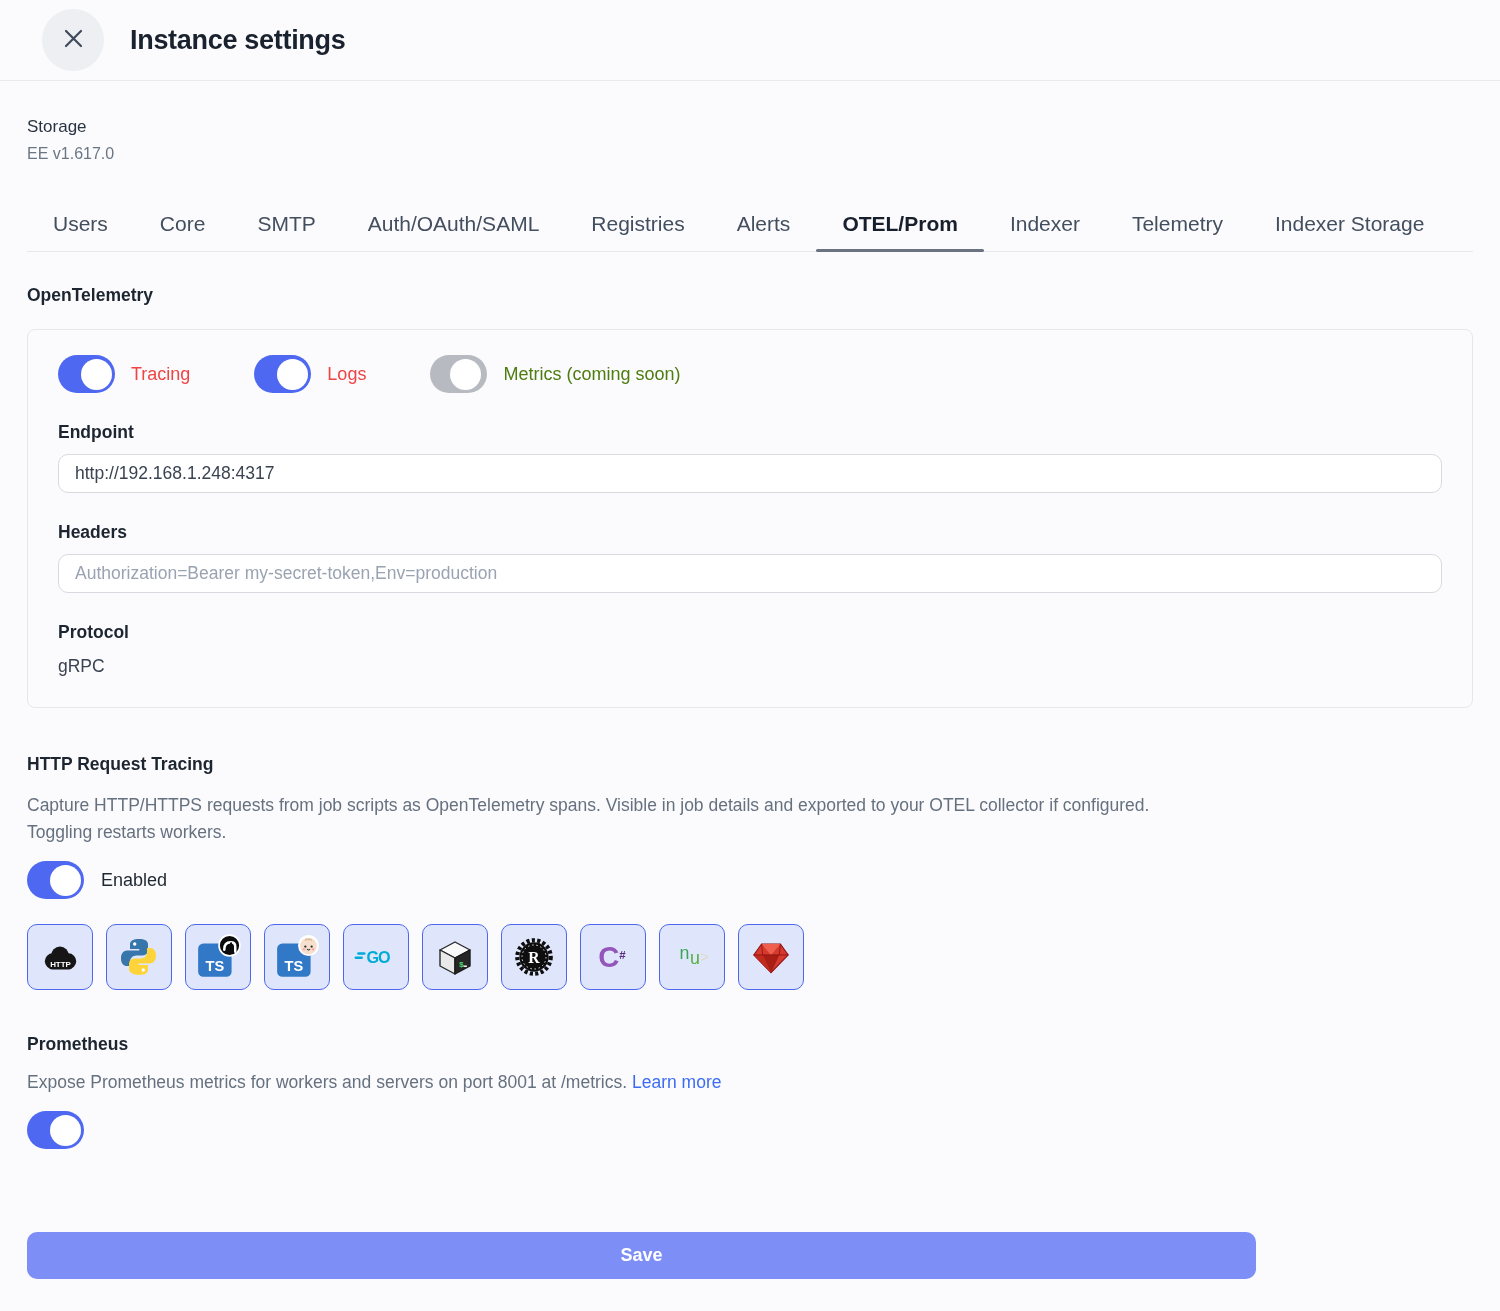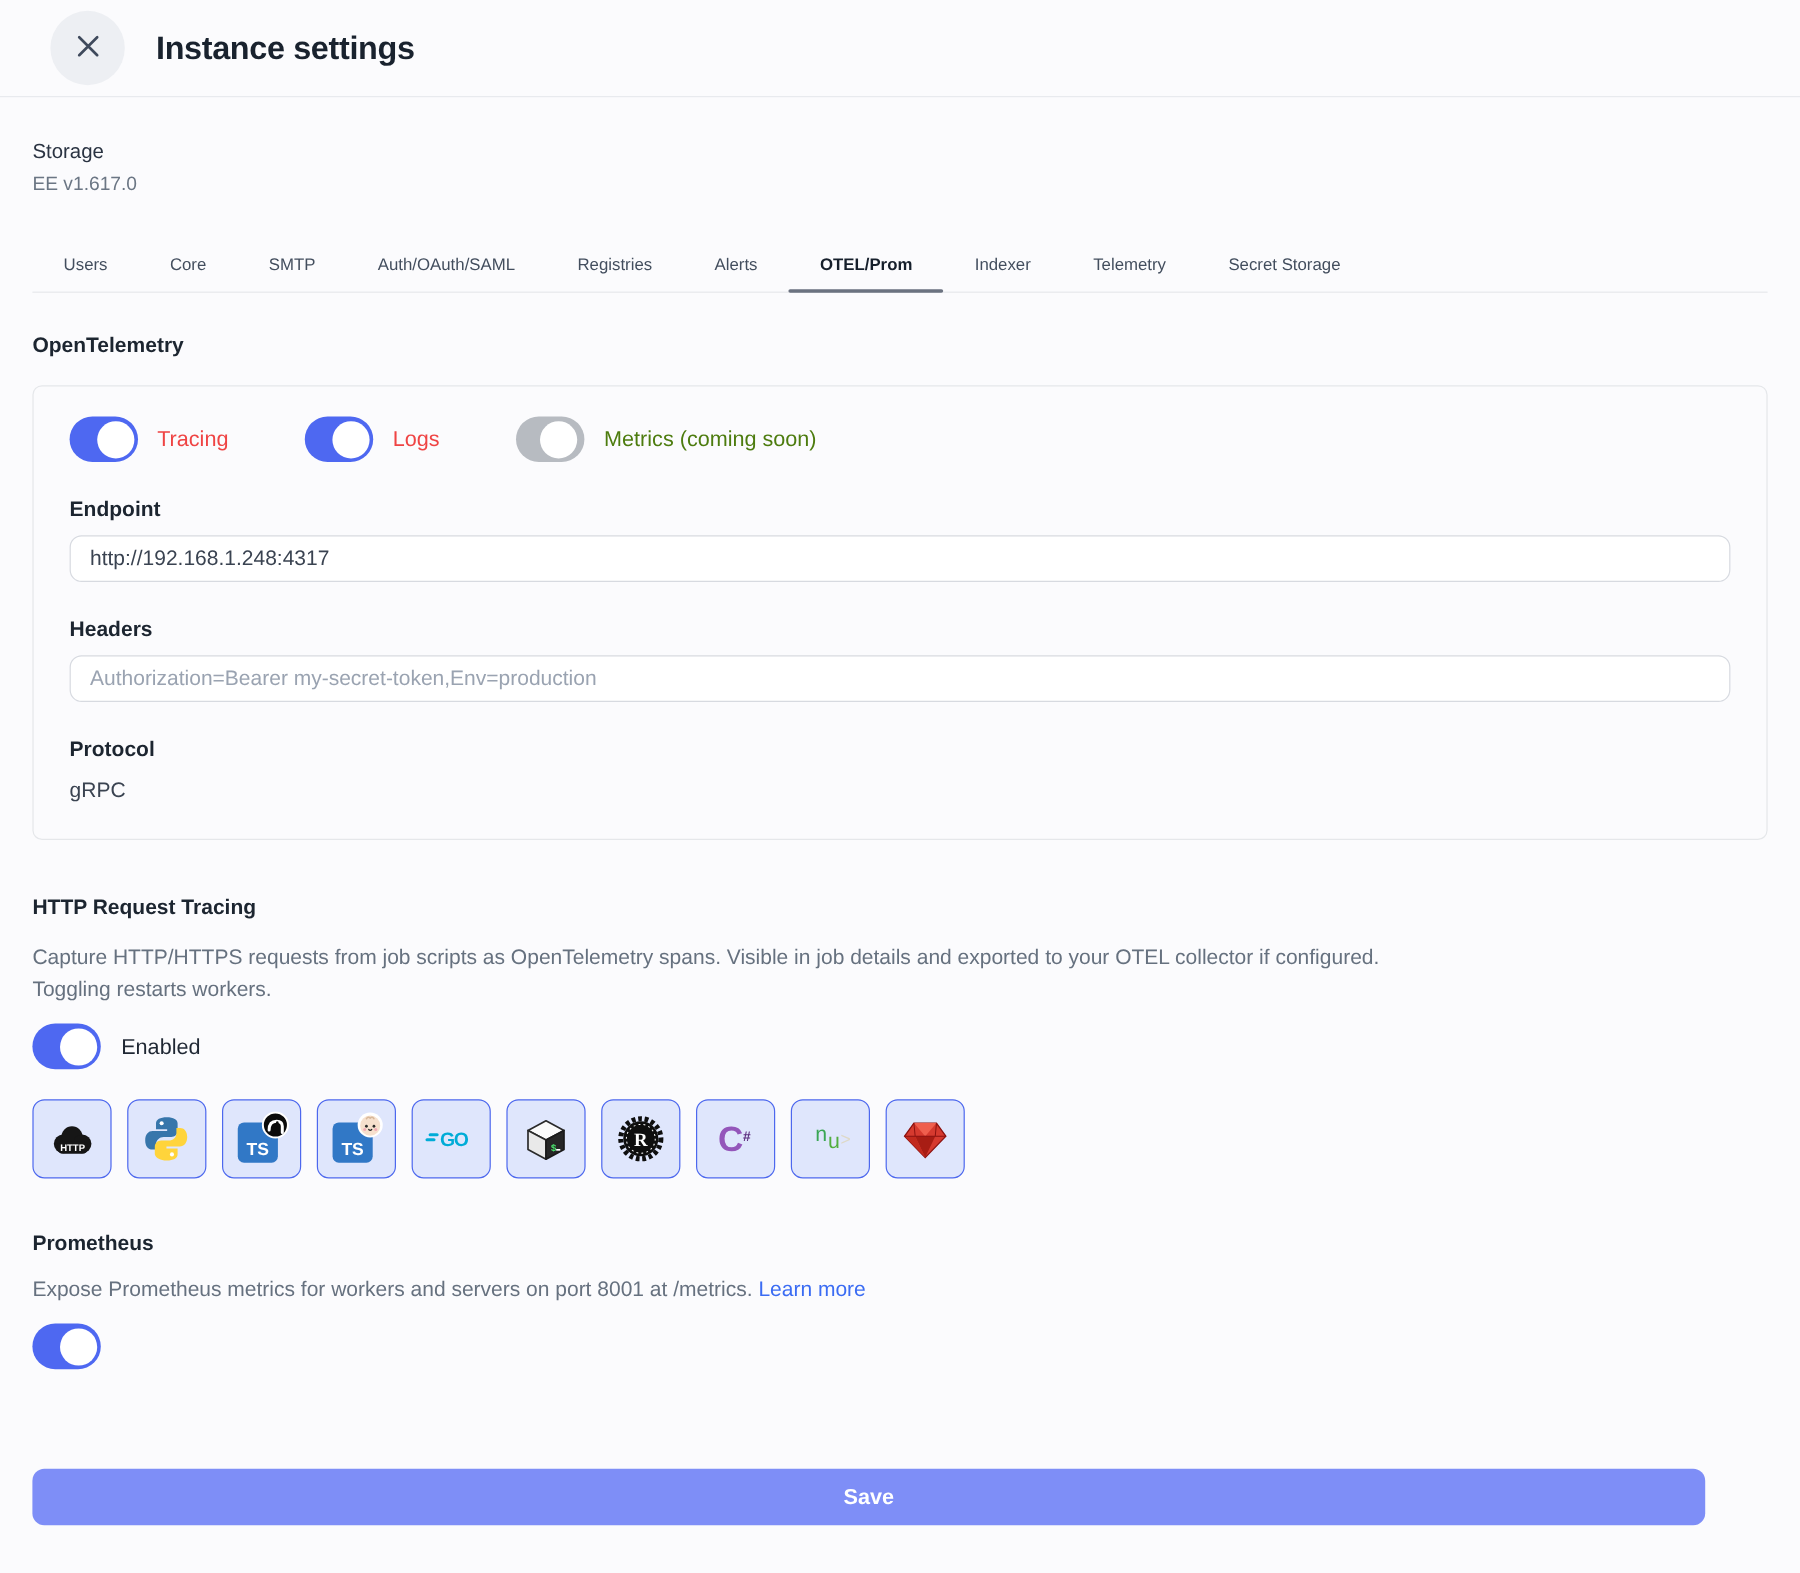--- a/index.html
+++ b/index.html
@@ -24,21 +24,21 @@
 
   .content { padding:0 27px; }
 
   .app-info { margin-top:36px; }
   .app-name { font-size:17px; font-weight:500; color:#2a3342; }
   .app-version { font-size:16px; color:#6b7684; margin-top:8px; }
 
   
   .tabs { display:flex; margin-top:35px; border-bottom:1px solid #e7e8ec; }
   .tab {
-    padding:14px 26px 15px; font-size:14px; color:#434e5e;
+    padding:14px 26px 15px; font-size:21px; color:#434e5e;
     cursor:pointer; white-space:nowrap; position:relative;
   }
   .tab.active { font-weight:700; color:#161f2b; }
   .tab.active::after {
     content:""; position:absolute; left:0; right:0; bottom:-1px;
     height:3px; background:#6b7280; border-radius:2px;
   }
 
   .section-title { font-size:17.5px; font-weight:700; color:#1c2530; }
   .otel-title { margin-top:33px; }
@@ -87,21 +87,21 @@
     justify-content:center; cursor:pointer; padding:0;
   }
   .lang-box svg { display:block; }
 
   .prom-title { margin-top:44px; }
   .prom-desc { margin-top:14px; }
   .link { color:#3b6cf3; cursor:pointer; text-decoration:none; }
   .prom-toggle { margin-top:15px; }
 
   .save-btn {
-    display:block; margin:83px 0 0 0; width:1394px; height:47px;
+    display:block; margin:83px 0 0 0; width:1229px; height:47px;
     background:#7e8ef7; border:none; border-radius:10px;
     color:#ffffff; font-size:18px; font-weight:600;
     font-family:"Liberation Sans", sans-serif; cursor:pointer;
   }
 </style>
 </head>
 <body>
 
 <div class="header">
   <button class="close-btn">
@@ -123,21 +123,21 @@
   <div class="tabs">
     <div class="tab">Users</div>
     <div class="tab">Core</div>
     <div class="tab">SMTP</div>
     <div class="tab">Auth/OAuth/SAML</div>
     <div class="tab">Registries</div>
     <div class="tab">Alerts</div>
     <div class="tab active">OTEL/Prom</div>
     <div class="tab">Indexer</div>
     <div class="tab">Telemetry</div>
-    <div class="tab">Secret Storage</div>
+    <div class="tab">Indexer Storage</div>
   </div>
 
   <div class="section-title otel-title">OpenTelemetry</div>
 
   <div class="otel-box">
     <div class="toggle-row">
       <div class="toggle-group">
         <div class="toggle on">
             <div class="knob"></div>
           </div>

